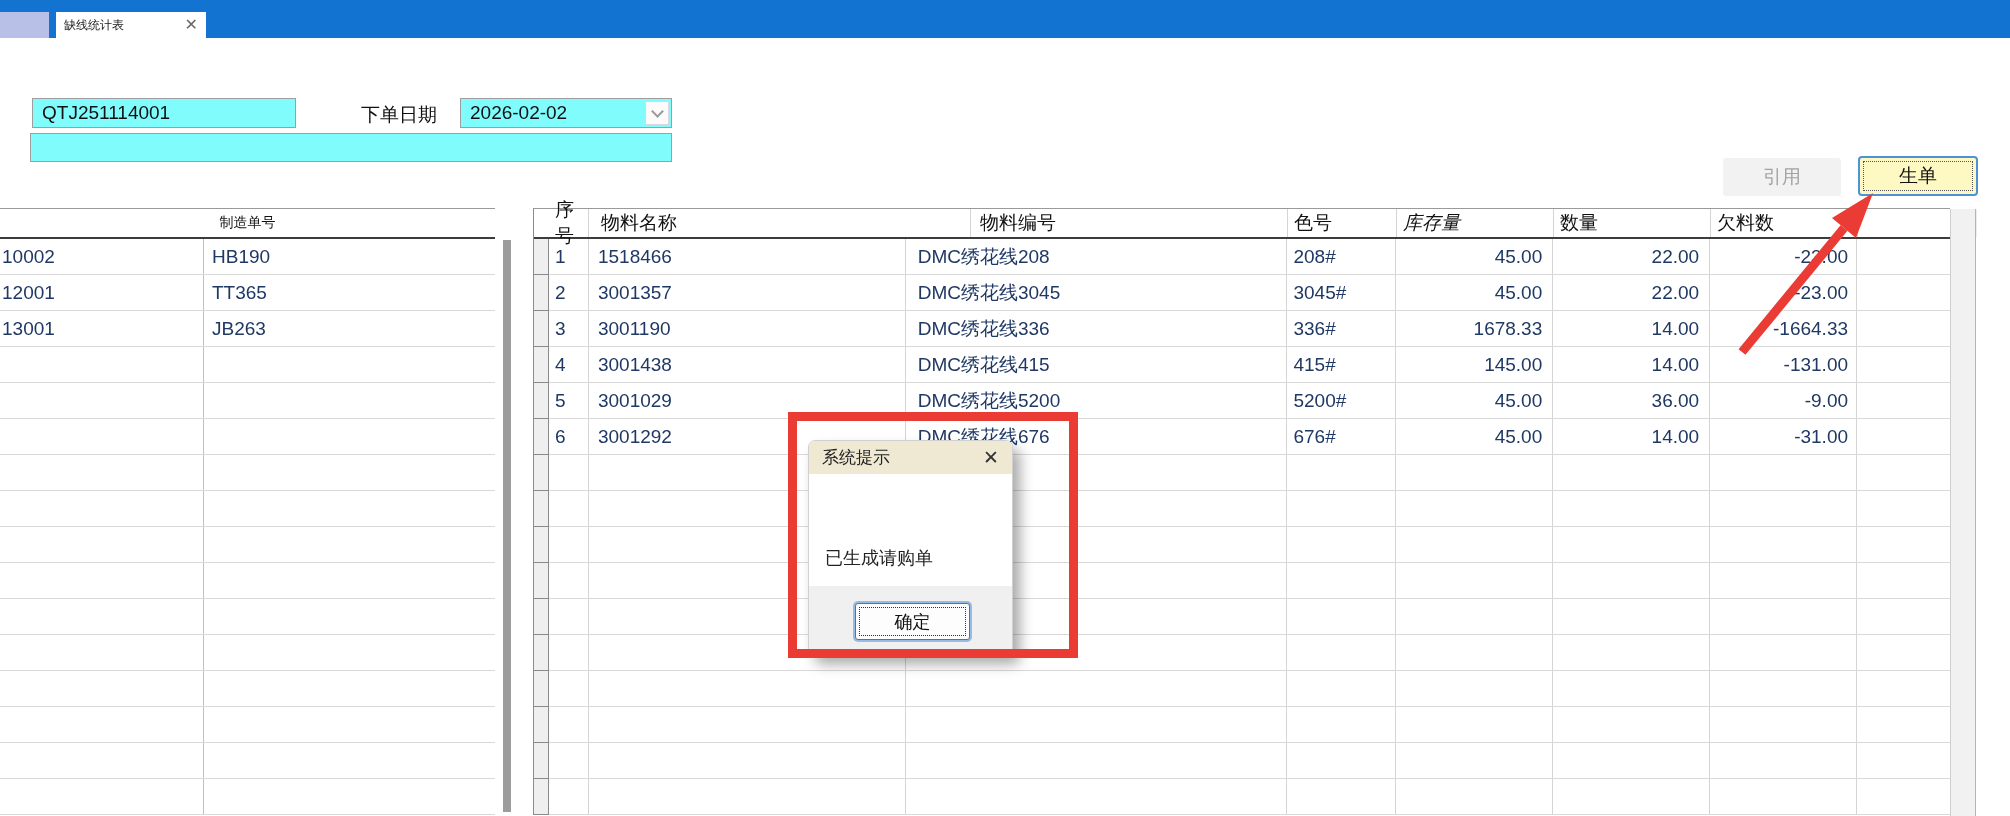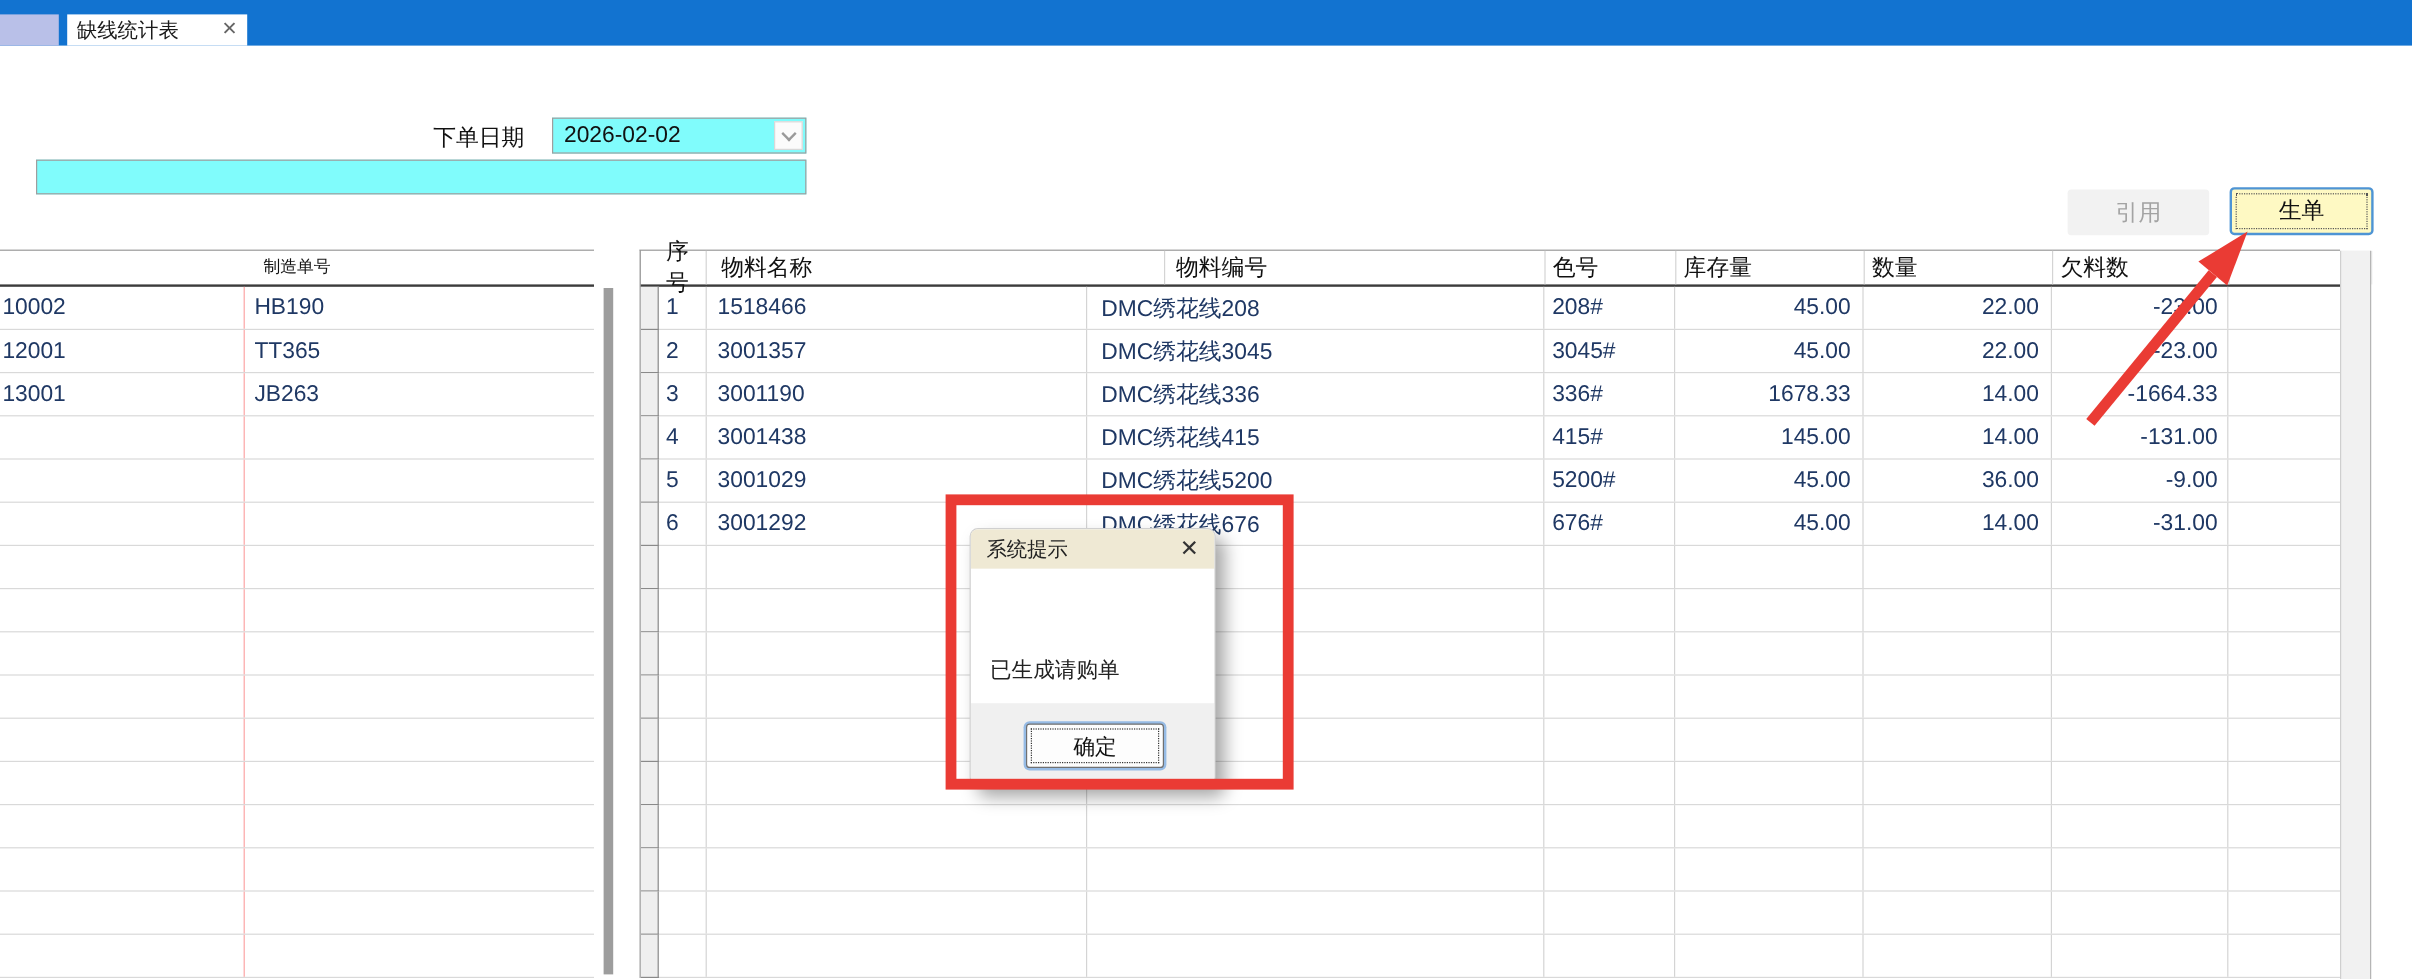--- a/index.html
+++ b/index.html
@@ -5,21 +5,21 @@
   * { margin:0; padding:0; box-sizing:border-box; }
   body { background:#888; }
   .window { position:relative; width:2010px; height:816px; background:#ffffff;
             font-family:"Liberation Sans", sans-serif; overflow:hidden; }
 
   
   .topbar { position:absolute; left:0; top:0; width:2010px; height:38px; background:#1273d0; }
   .corner-block { position:absolute; left:0; top:12px; width:49px; height:26px; background:#b9c0e8; }
   .tab { position:absolute; left:56px; top:12px; width:150px; height:26px; background:#ffffff;
          display:flex; align-items:center; padding:0 8px; cursor:default; }
-  .tab-label { font-size:17px; color:#1a1a1a; flex:1; white-space:nowrap; }
+  .tab-label { font-size:12px; color:#1a1a1a; flex:1; white-space:nowrap; }
   .tab-close { font-size:16px; color:#666; margin-left:6px; line-height:1; }
 
   
   .field { position:absolute; background:#80fcfc; border:1px solid #9e9e9e;
            font-size:19px; color:#111; display:flex; align-items:center; padding-left:9px; }
   .f-orderno { left:32px; top:98px; width:264px; height:30px; }
   .f-label   { position:absolute; left:361px; top:102px; font-size:19px; color:#111; }
   .f-date    { left:460px; top:98px; width:212px; height:30px; }
   .f-remark  { left:30px;  top:133px; width:642px; height:29px; }
   .combo-btn { position:absolute; right:2px; top:2px; width:24px; height:24px; background:#fbfbfb;
@@ -90,20 +90,21 @@
 <div class="window">
 
   <div class="topbar">
     <div class="corner-block"></div>
     <div class="tab">
       <span class="tab-label">缺线统计表</span>
       <span class="tab-close">✕</span>
     </div>
   </div>
 
+  <div class="field f-orderno">QTJ251114001</div>
   <div class="f-label">下单日期</div>
   <div class="field f-date">
     <span>2026-02-02</span>
     <span class="combo-btn">
       <span class="chev"></span>
     </span>
   </div>
   <div class="field f-remark"></div>
 
   <button class="btn-ref">引用</button>
@@ -183,21 +184,21 @@
   <div class="left-scroll"></div>
 
   <div class="hdr-gray"></div>
   <div class="grid right-grid">
     <div class="hdr-row" id="right-hdr">
         <div class="rc-rowhdr"></div>
         <div class="hdr-cell rc-seq" style="justify-content: flex-start;">序号</div>
         <div class="hdr-cell rc-name" style="justify-content: flex-start;">物料名称</div>
         <div class="hdr-cell rc-code" style="justify-content: flex-start;">物料编号</div>
         <div class="hdr-cell rc-color" style="justify-content: flex-start;">色号</div>
-        <div class="hdr-cell rc-stock" style="justify-content: flex-start; padding-left: 6px; padding-right: 0px;">库存量</div>
+        <div class="hdr-cell rc-stock" style="justify-content: flex-start; padding-left: 6px; padding-right: 0px; font-style: italic;">库存量</div>
         <div class="hdr-cell rc-qty" style="justify-content: flex-start; padding-left: 6px; padding-right: 0px;">数量</div>
         <div class="hdr-cell rc-short" style="justify-content: flex-start; padding-left: 6px; padding-right: 0px;">欠料数</div>
       </div>
     <div id="right-rows">
         <div class="grid-row">
           <div class="rc-rowhdr"></div>
           <div class="cell rc-seq">1</div>
           <div class="cell rc-code">1518466</div>
           <div class="cell rc-name">DMC绣花线208</div>
           <div class="cell rc-color">208#</div>

